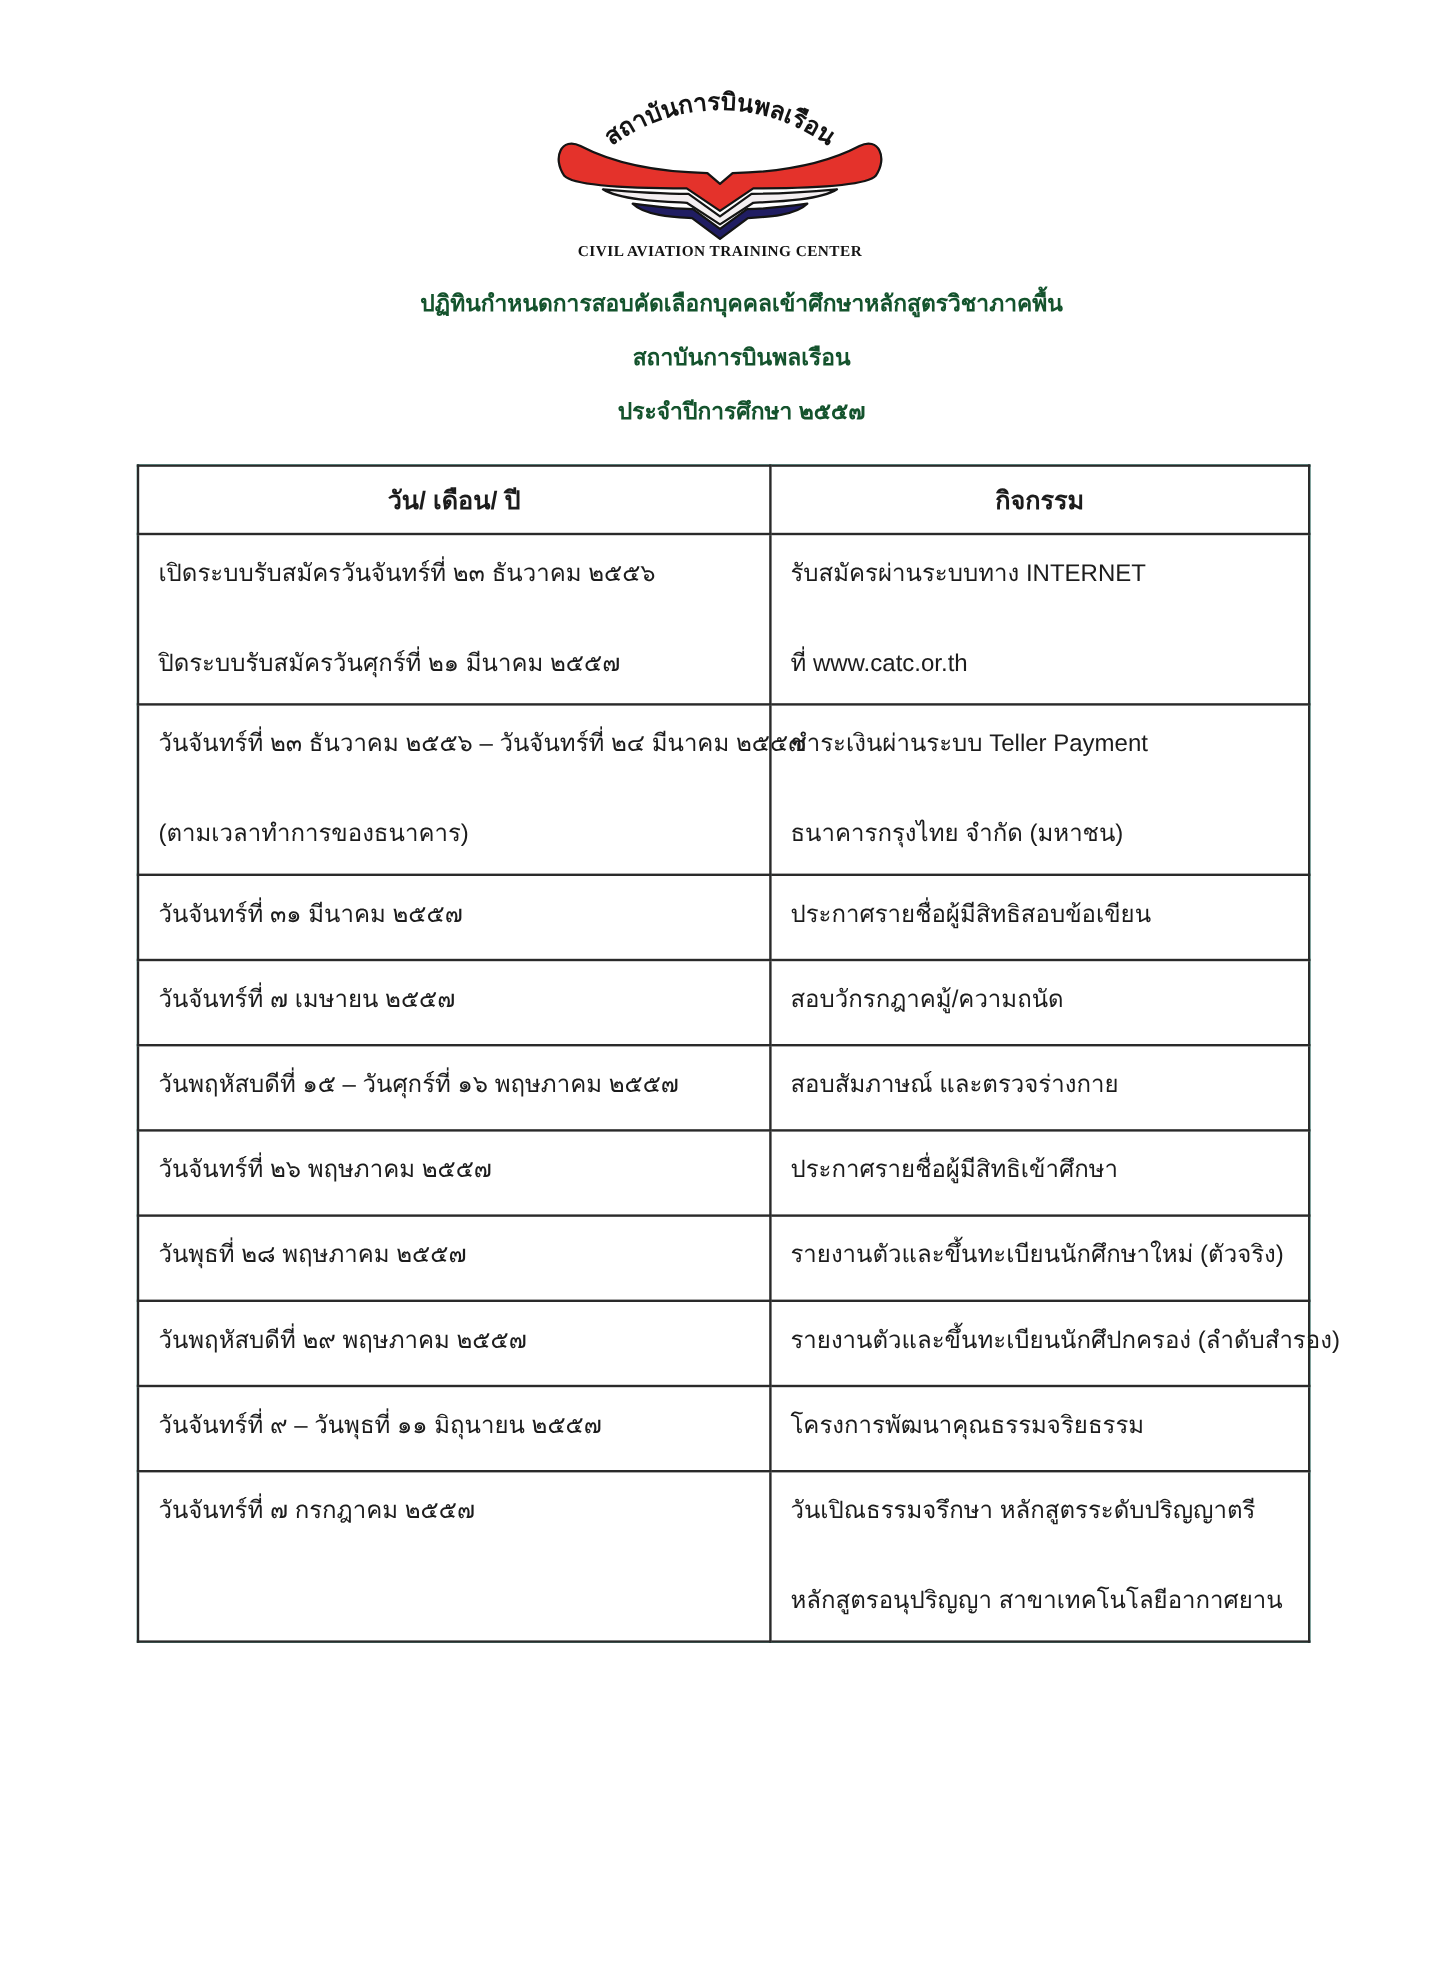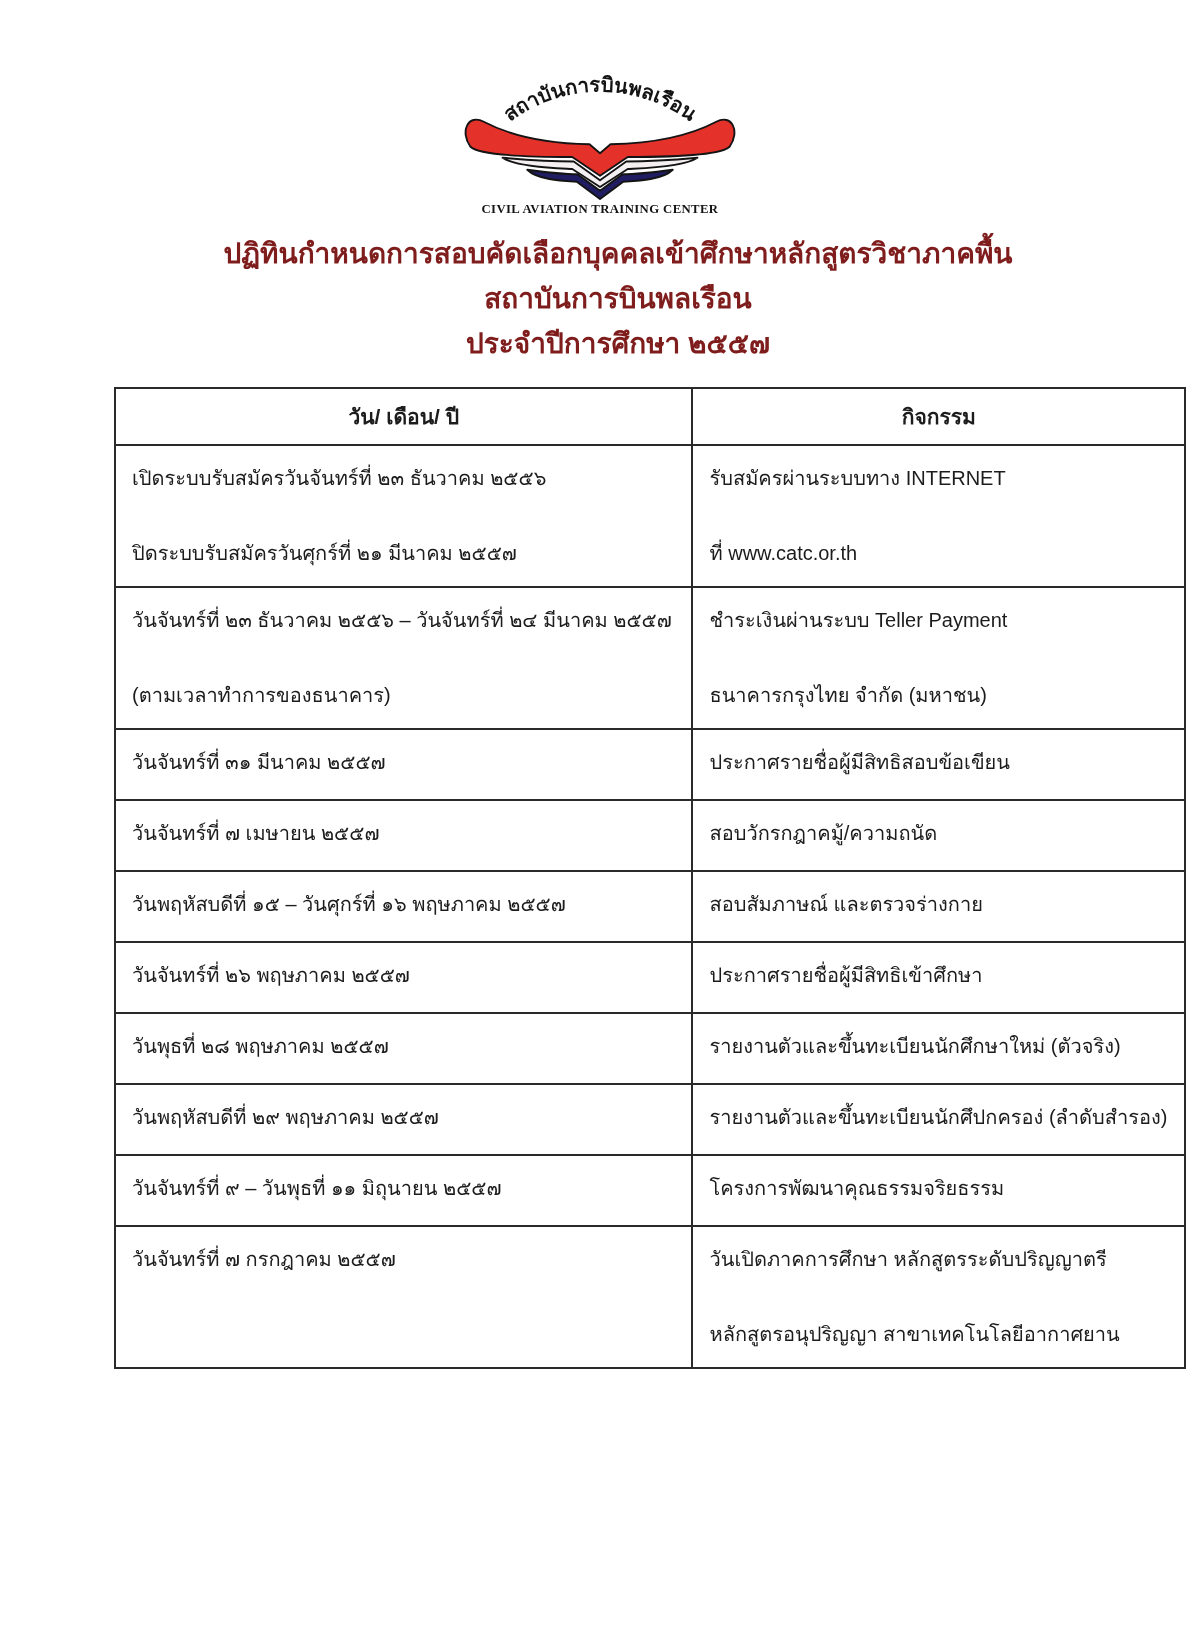--- a/index.html
+++ b/index.html
@@ -36,32 +36,32 @@
     font-size: 17px;
     letter-spacing: 0.5px;
     fill: #141414;
   }
   
   .title-block {
     margin-top: 22px;
     text-align: center;
   }
   .title-line {
-    font-size: 28px;
+    font-size: 19px;
     font-weight: bold;
     line-height: 30px;
     margin-bottom: 15px;
-    color: #7f1d1d;
+    color: #14532d;
     margin-left: 36px;
   }
   
   table.schedule {
     border-collapse: collapse;
     table-layout: fixed;
-    width: 1072px;
+    width: 978px;
     margin: 28px 0 0 114px;
     background: #5eead4;
   }
   table.schedule th,
   table.schedule td {
     border: 2px solid #2a2a2a;
     font-size: 20px;
     color: #1c1c1c;
     background: #ffffff;
   }
@@ -208,20 +208,20 @@
             <div class="cell-line">โครงการพัฒนาคุณธรรมจริยธรรม</div>
           </td>
   </tr>
 
 
   <tr>
     <td class="date-cell">
             <div class="cell-line">วันจันทร์ที่ ๗ กรกฎาคม ๒๕๕๗</div>
           </td>
     <td class="activity-cell">
-            <div class="cell-line">วันเปิดภาคการศึกษา หลักสูตรระดับปริญญาตรี</div>
+            <div class="cell-line">วันเปิณธรรมจรึกษา หลักสูตรระดับปริญญาตรี</div>
             <div class="cell-line">หลักสูตรอนุปริญญา สาขาเทคโนโลยีอากาศยาน</div>
           </td>
   </tr>
 </tbody>
   </table>
 
 </div>
 
 </body></html>

